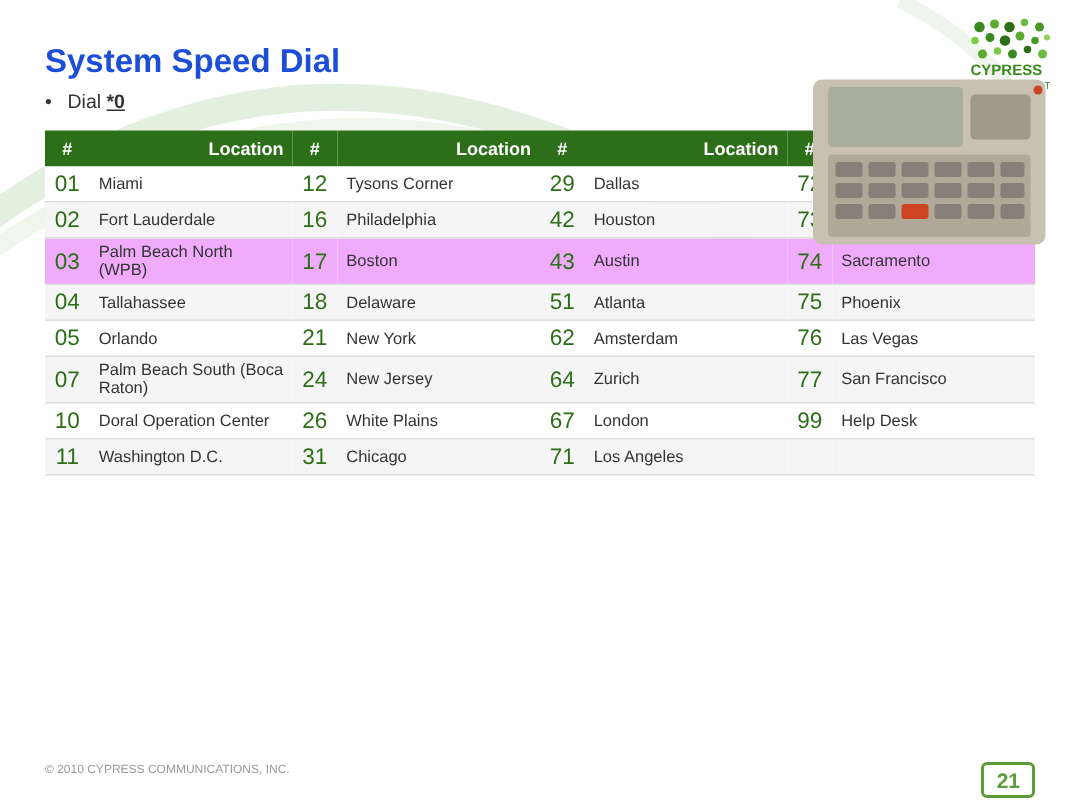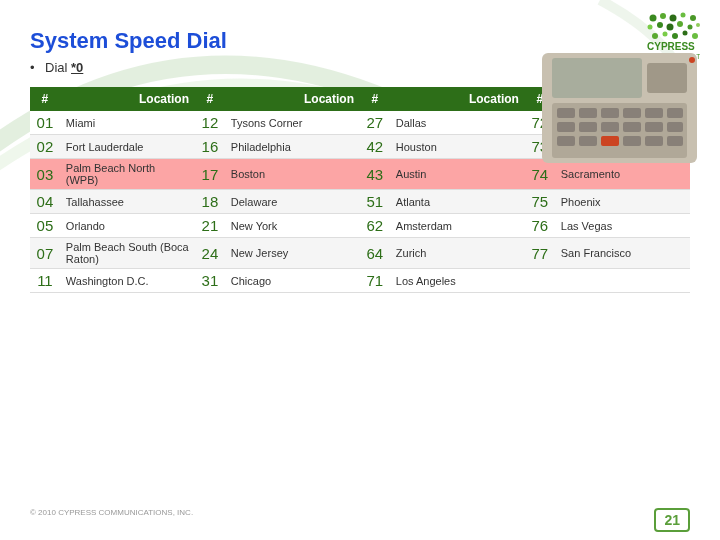--- a/index.html
+++ b/index.html
@@ -108,21 +108,21 @@
       font-size: 15px;
     }
     .speed-dial-table tr:nth-child(even) {
       background: #f5f5f5;
     }
     .speed-dial-table tr:nth-child(odd) {
       background: #fff;
     }
     
     .speed-dial-table tr.highlight-row td {
-      background: #fca5a5;
+      background: #f0abfc;
     }
 
     
     .footer {
       position: absolute;
       bottom: 8px;
       left: 0;
       right: 0;
       display: flex;
       justify-content: space-between;
@@ -246,21 +246,21 @@
         <th class="num-col">#</th>
         <th class="loc-col">Location</th>
       </tr>
     </thead>
     <tbody id="table-body">
     <tr>
           <td class="num-cell">01</td>
           <td>Miami</td>
           <td class="num-cell">12</td>
           <td>Tysons Corner</td>
-          <td class="num-cell">27</td>
+          <td class="num-cell">29</td>
           <td>Dallas</td>
           <td class="num-cell">72</td>
           <td>Orange County</td>
         </tr>
         <tr>
           <td class="num-cell">02</td>
           <td>Fort Lauderdale</td>
           <td class="num-cell">16</td>
           <td>Philadelphia</td>
           <td class="num-cell">42</td>
@@ -302,20 +302,30 @@
           <td class="num-cell">07</td>
           <td>Palm Beach South (Boca Raton)</td>
           <td class="num-cell">24</td>
           <td>New Jersey</td>
           <td class="num-cell">64</td>
           <td>Zurich</td>
           <td class="num-cell">77</td>
           <td>San Francisco</td>
         </tr>
         <tr>
+          <td class="num-cell">10</td>
+          <td>Doral Operation Center</td>
+          <td class="num-cell">26</td>
+          <td>White Plains</td>
+          <td class="num-cell">67</td>
+          <td>London</td>
+          <td class="num-cell">99</td>
+          <td>Help Desk</td>
+        </tr>
+        <tr>
           <td class="num-cell">11</td>
           <td>Washington D.C.</td>
           <td class="num-cell">31</td>
           <td>Chicago</td>
           <td class="num-cell">71</td>
           <td>Los Angeles</td>
           <td class="num-cell"></td>
           <td></td>
         </tr>
       </tbody>

